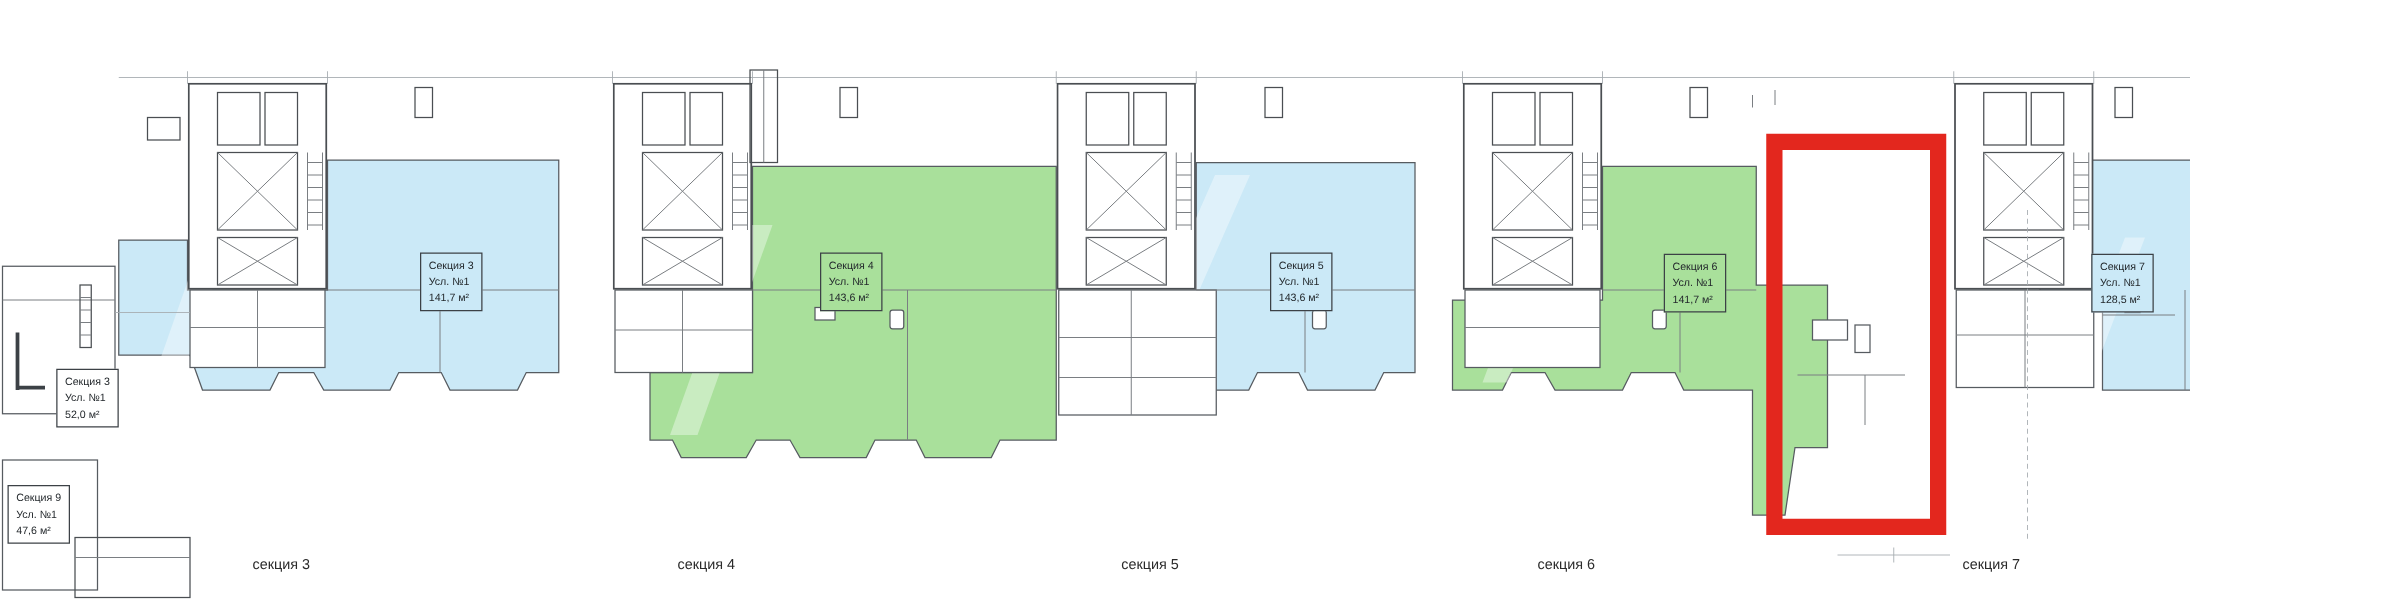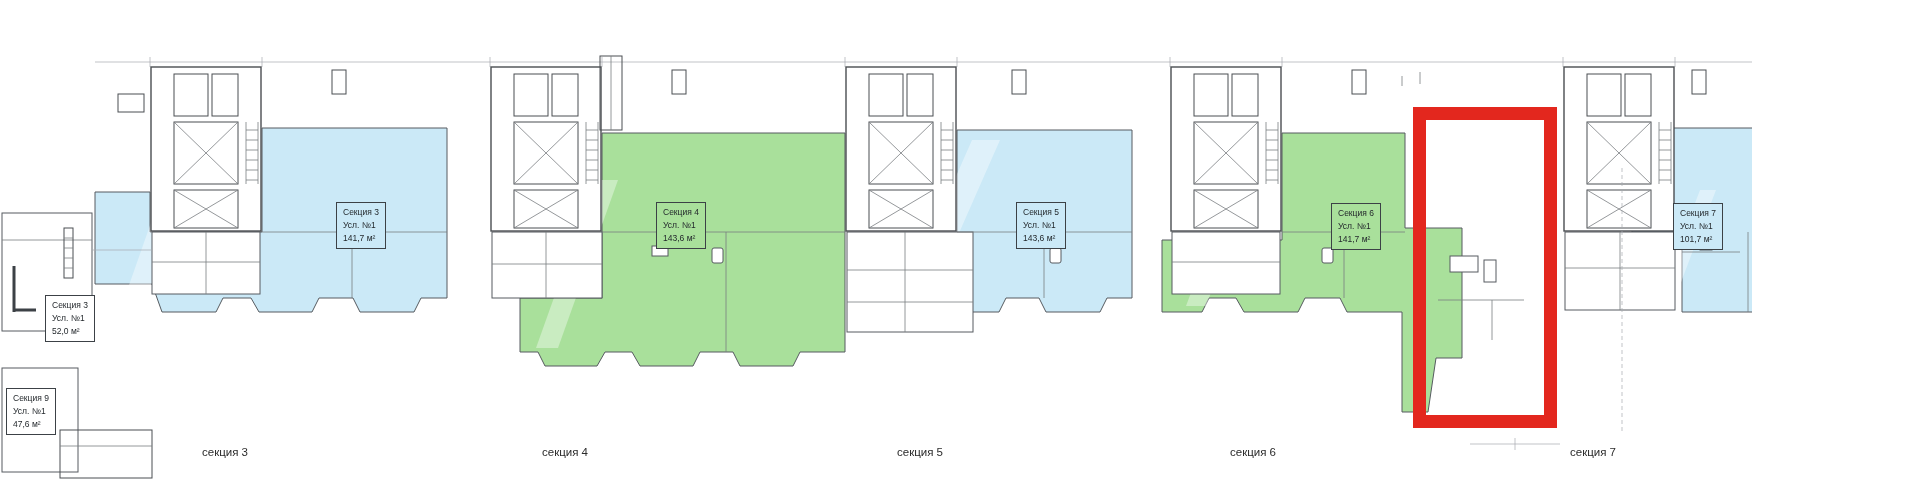--- a/index.html
+++ b/index.html
@@ -202,21 +202,21 @@
     <div>143,6 м²</div>
   </div>
   <div class="ubox bgg" style="left:1331px;top:203px;">
     <div>Секция 6</div>
     <div>Усл. №1</div>
     <div>141,7 м²</div>
   </div>
   <div class="ubox bgb" style="left:1673px;top:203px;">
     <div>Секция 7</div>
     <div>Усл. №1</div>
-    <div>101,7 м²</div>
+    <div>128,5 м²</div>
   </div>
 
   <div class="axlab" style="left:225px;">секция 3</div>
   <div class="axlab" style="left:565px;">секция 4</div>
   <div class="axlab" style="left:920px;">секция 5</div>
   <div class="axlab" style="left:1253px;">секция 6</div>
   <div class="axlab" style="left:1593px;">секция 7</div>
 
   <div class="hl"></div>
 </div>

